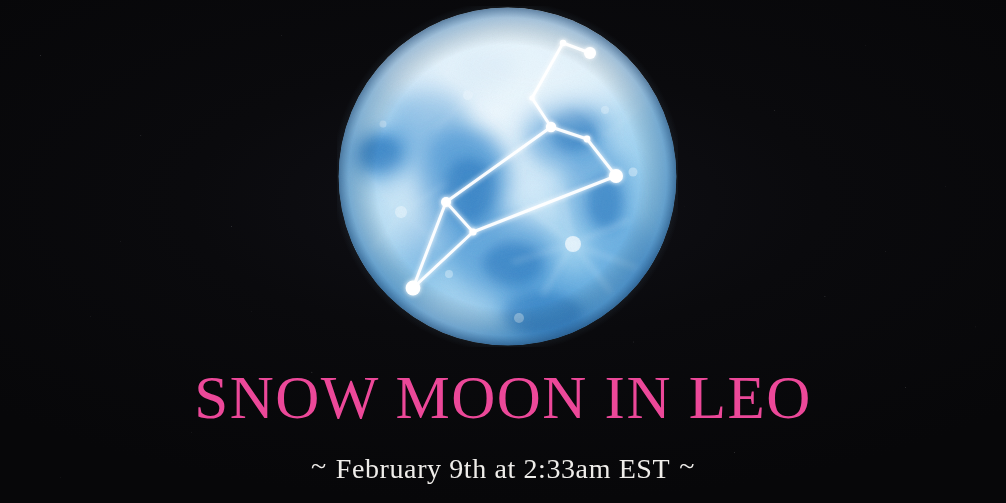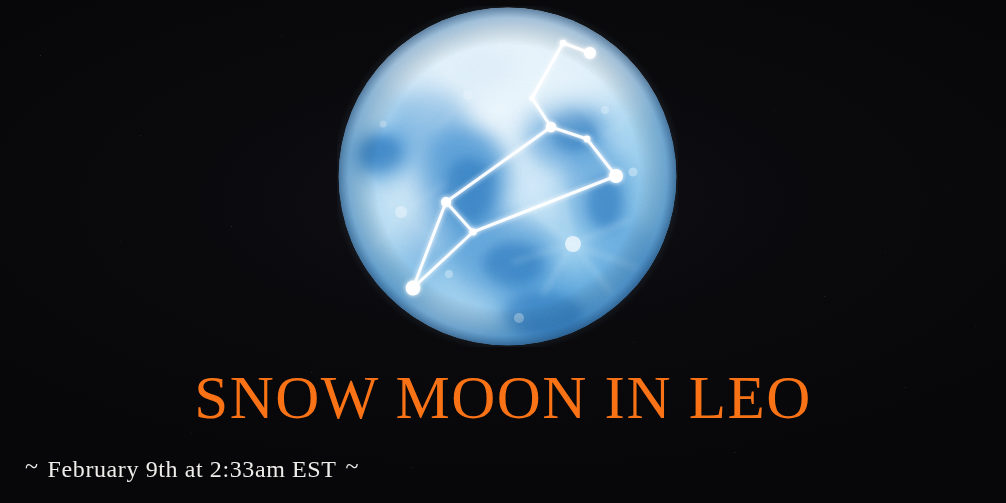--- a/index.html
+++ b/index.html
@@ -73,37 +73,37 @@
   }
   .moon-svg { display: block; width: 100%; height: 100%; }
 
   
   .title {
     position: absolute;
     left: 0;
     right: 0;
     top: 365px;
     text-align: center;
-    color: #f97316;
+    color: #ec4899;
     font-family: "Liberation Serif", "DejaVu Serif", serif;
     font-size: 61px;
     line-height: 66px;
     letter-spacing: 1.5px;
     font-weight: 400;
     white-space: nowrap;
   }
   .subtitle {
     position: absolute;
-    left: 16px;
+    left: 0;
     right: 0;
     top: 451px;
-    text-align: left;
+    text-align: center;
     color: #efedea;
     font-family: "Liberation Serif", "DejaVu Serif", serif;
-    font-size: 24px;
+    font-size: 28px;
     line-height: 36px;
     letter-spacing: .6px;
     font-weight: 400;
     white-space: nowrap;
   }
   .subtitle .tilde {
     display: inline-block;
     padding: 0 9px;
     transform: translateY(-3px);
   }

